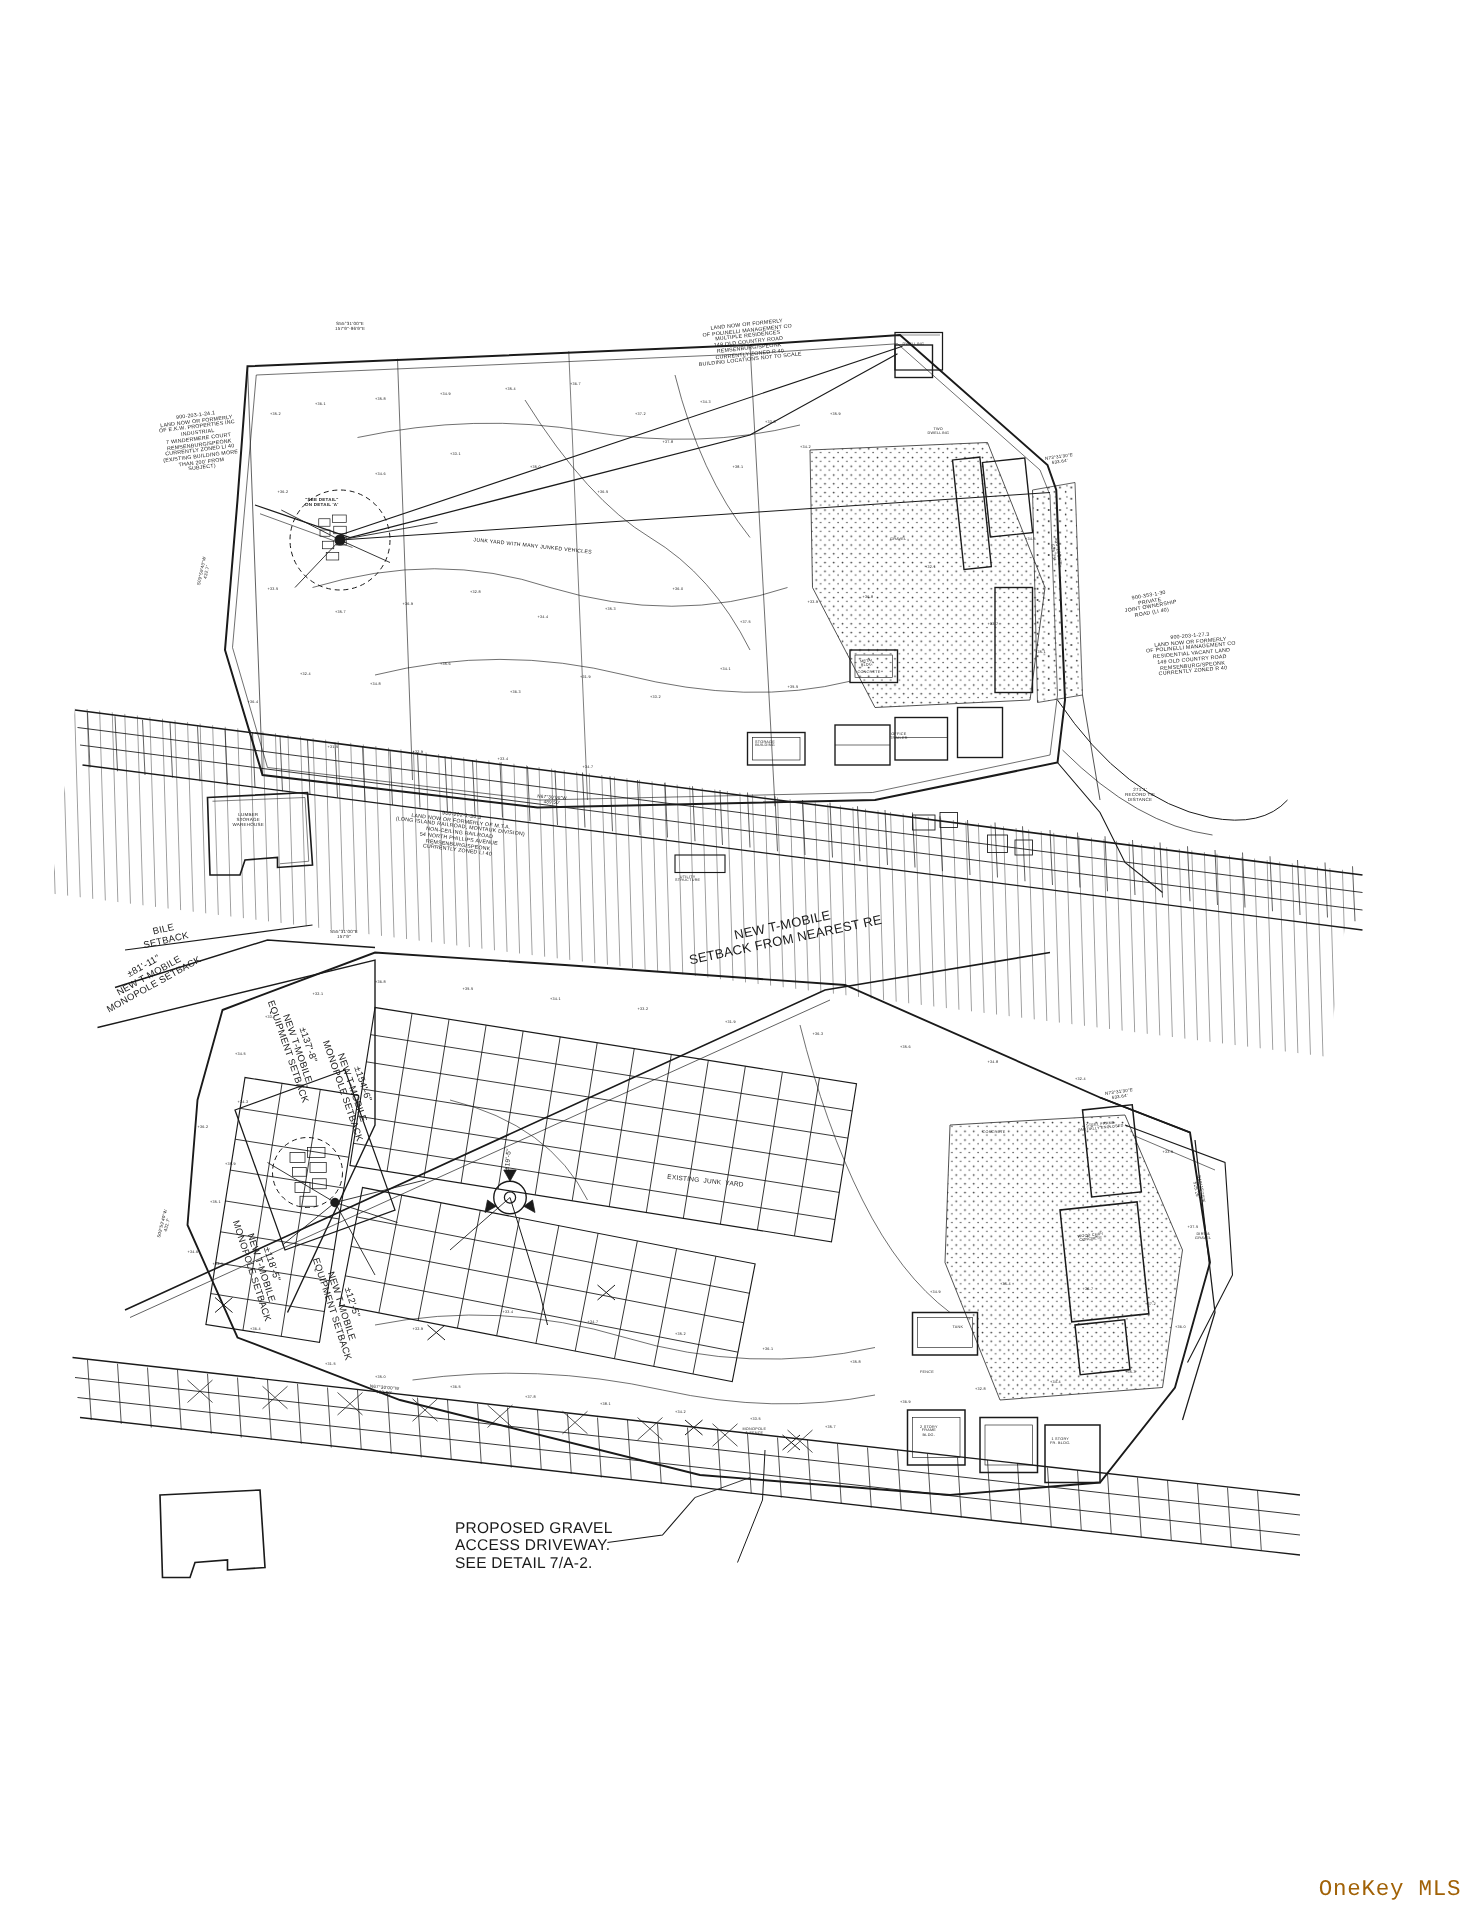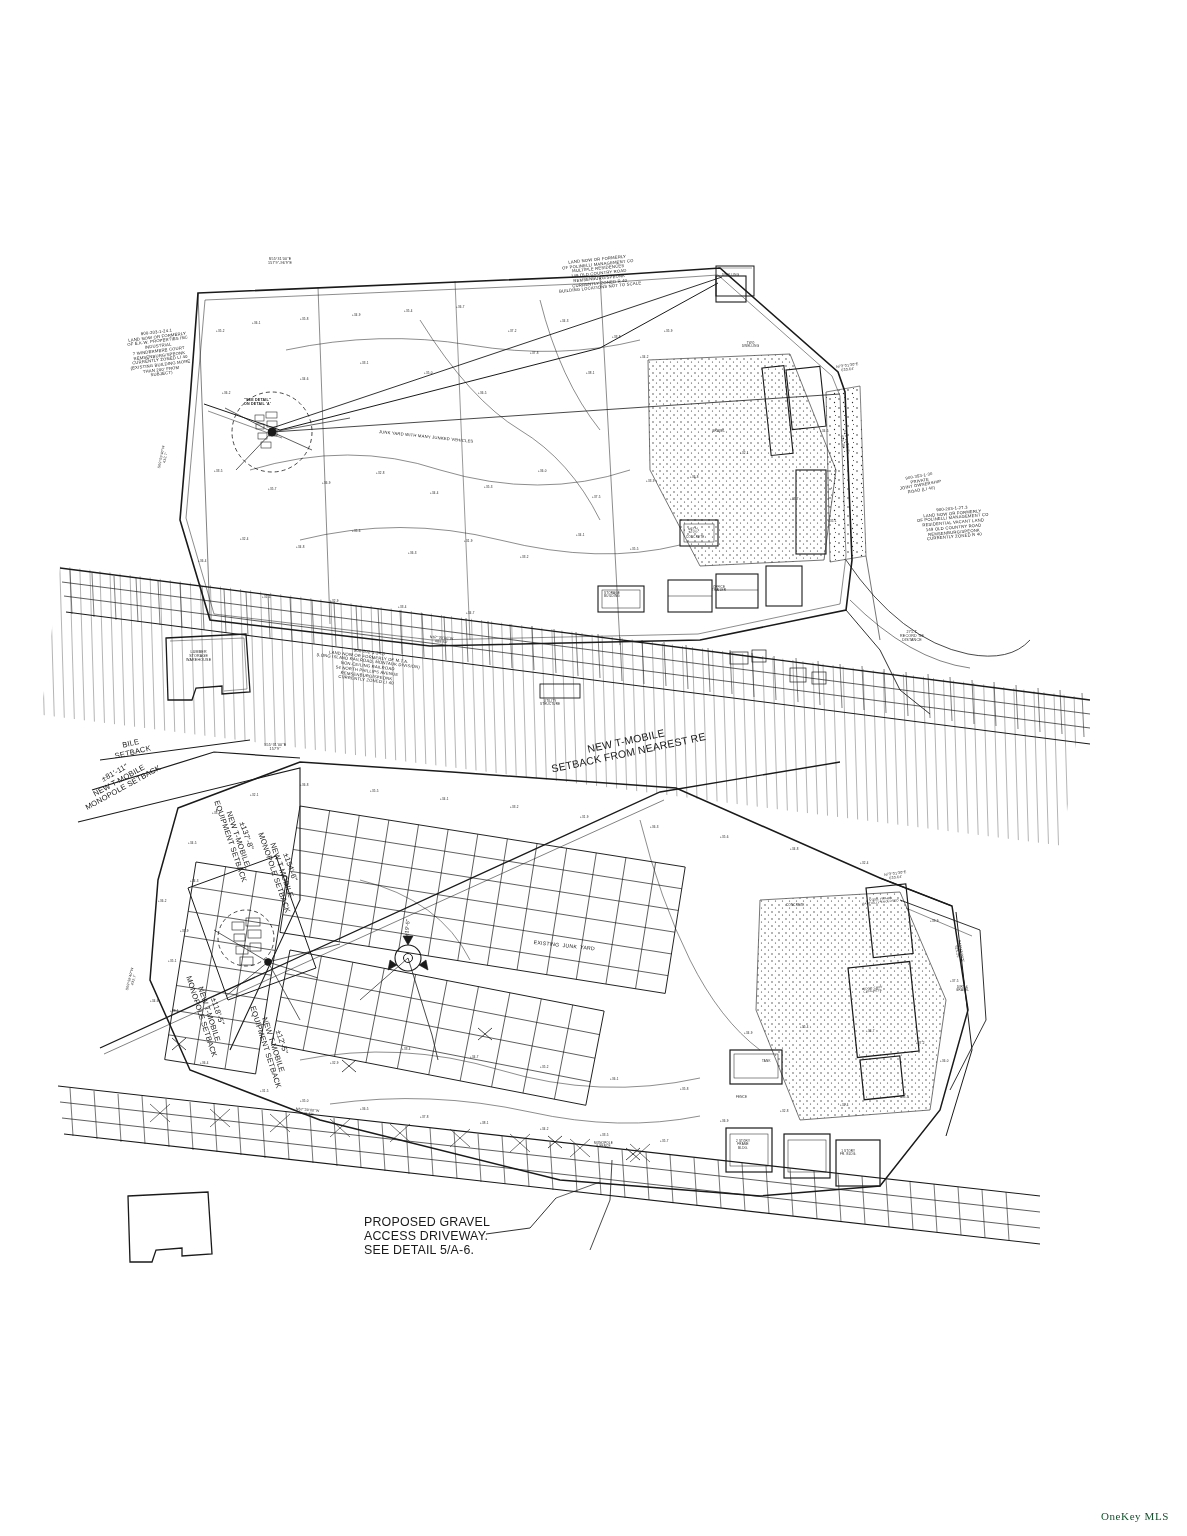--- a/index.html
+++ b/index.html
@@ -45,24 +45,24 @@
   .lg     { font-size: 10.5px; }
   .xl     { font-size: 12.4px; }
   .ctr    { text-align: center; }
   .bold   { font-weight: bold; }
 
   
   #watermark {
     position: absolute;
     right: 18px;
     bottom: 14px;
-    font-size: 11px;
+    font-size: 18px;
     letter-spacing: 0.6px;
-    color: #14532d;
-    font-family: Liberation Serif, serif;
+    color: #a16207;
+    font-family: Liberation Mono, monospace;
   }
   .dim-stack { line-height: 1.05; }
 </style>
 </head>
 <body>
 
 <div id="sheet">
 
   <svg class="plan-svg" viewBox="0 0 1187 1536">
     <defs>
@@ -515,21 +515,21 @@
   <div class="lbl lg ctr" style="left:548px; top:752px; transform:rotate(-12deg);">NEW T-MOBILE
 SETBACK FROM NEAREST RE</div>
 
   <div class="lbl md ctr" style="left:112px; top:744px; transform:rotate(-13deg);">BILE
 SETBACK</div>
 
   <div class="lbl sm" style="left:534px; top:940px; transform:rotate(6deg);">EXISTING  JUNK  YARD</div>
 
   <div class="lbl xl" style="left:364px; top:1216px;">PROPOSED GRAVEL
 ACCESS DRIVEWAY.
-SEE DETAIL 5/A-6.</div>
+SEE DETAIL 7/A-2.</div>
 
   <div class="lbl sm" style="left:404px; top:936px; transform:rotate(-84deg);">±19'-5"</div>
 
   <div class="lbl micro" style="left:786px; top:904px;">CONCRETE</div>
 
   <div class="lbl micro ctr" style="left:862px; top:900px; transform:rotate(-6deg);">STEEL FRAME
 PARTIALLY ENCLOSED</div>
 
   <div class="lbl micro ctr" style="left:862px; top:988px; transform:rotate(-6deg);">WOOD CHIP/
 CONCRETE</div>

